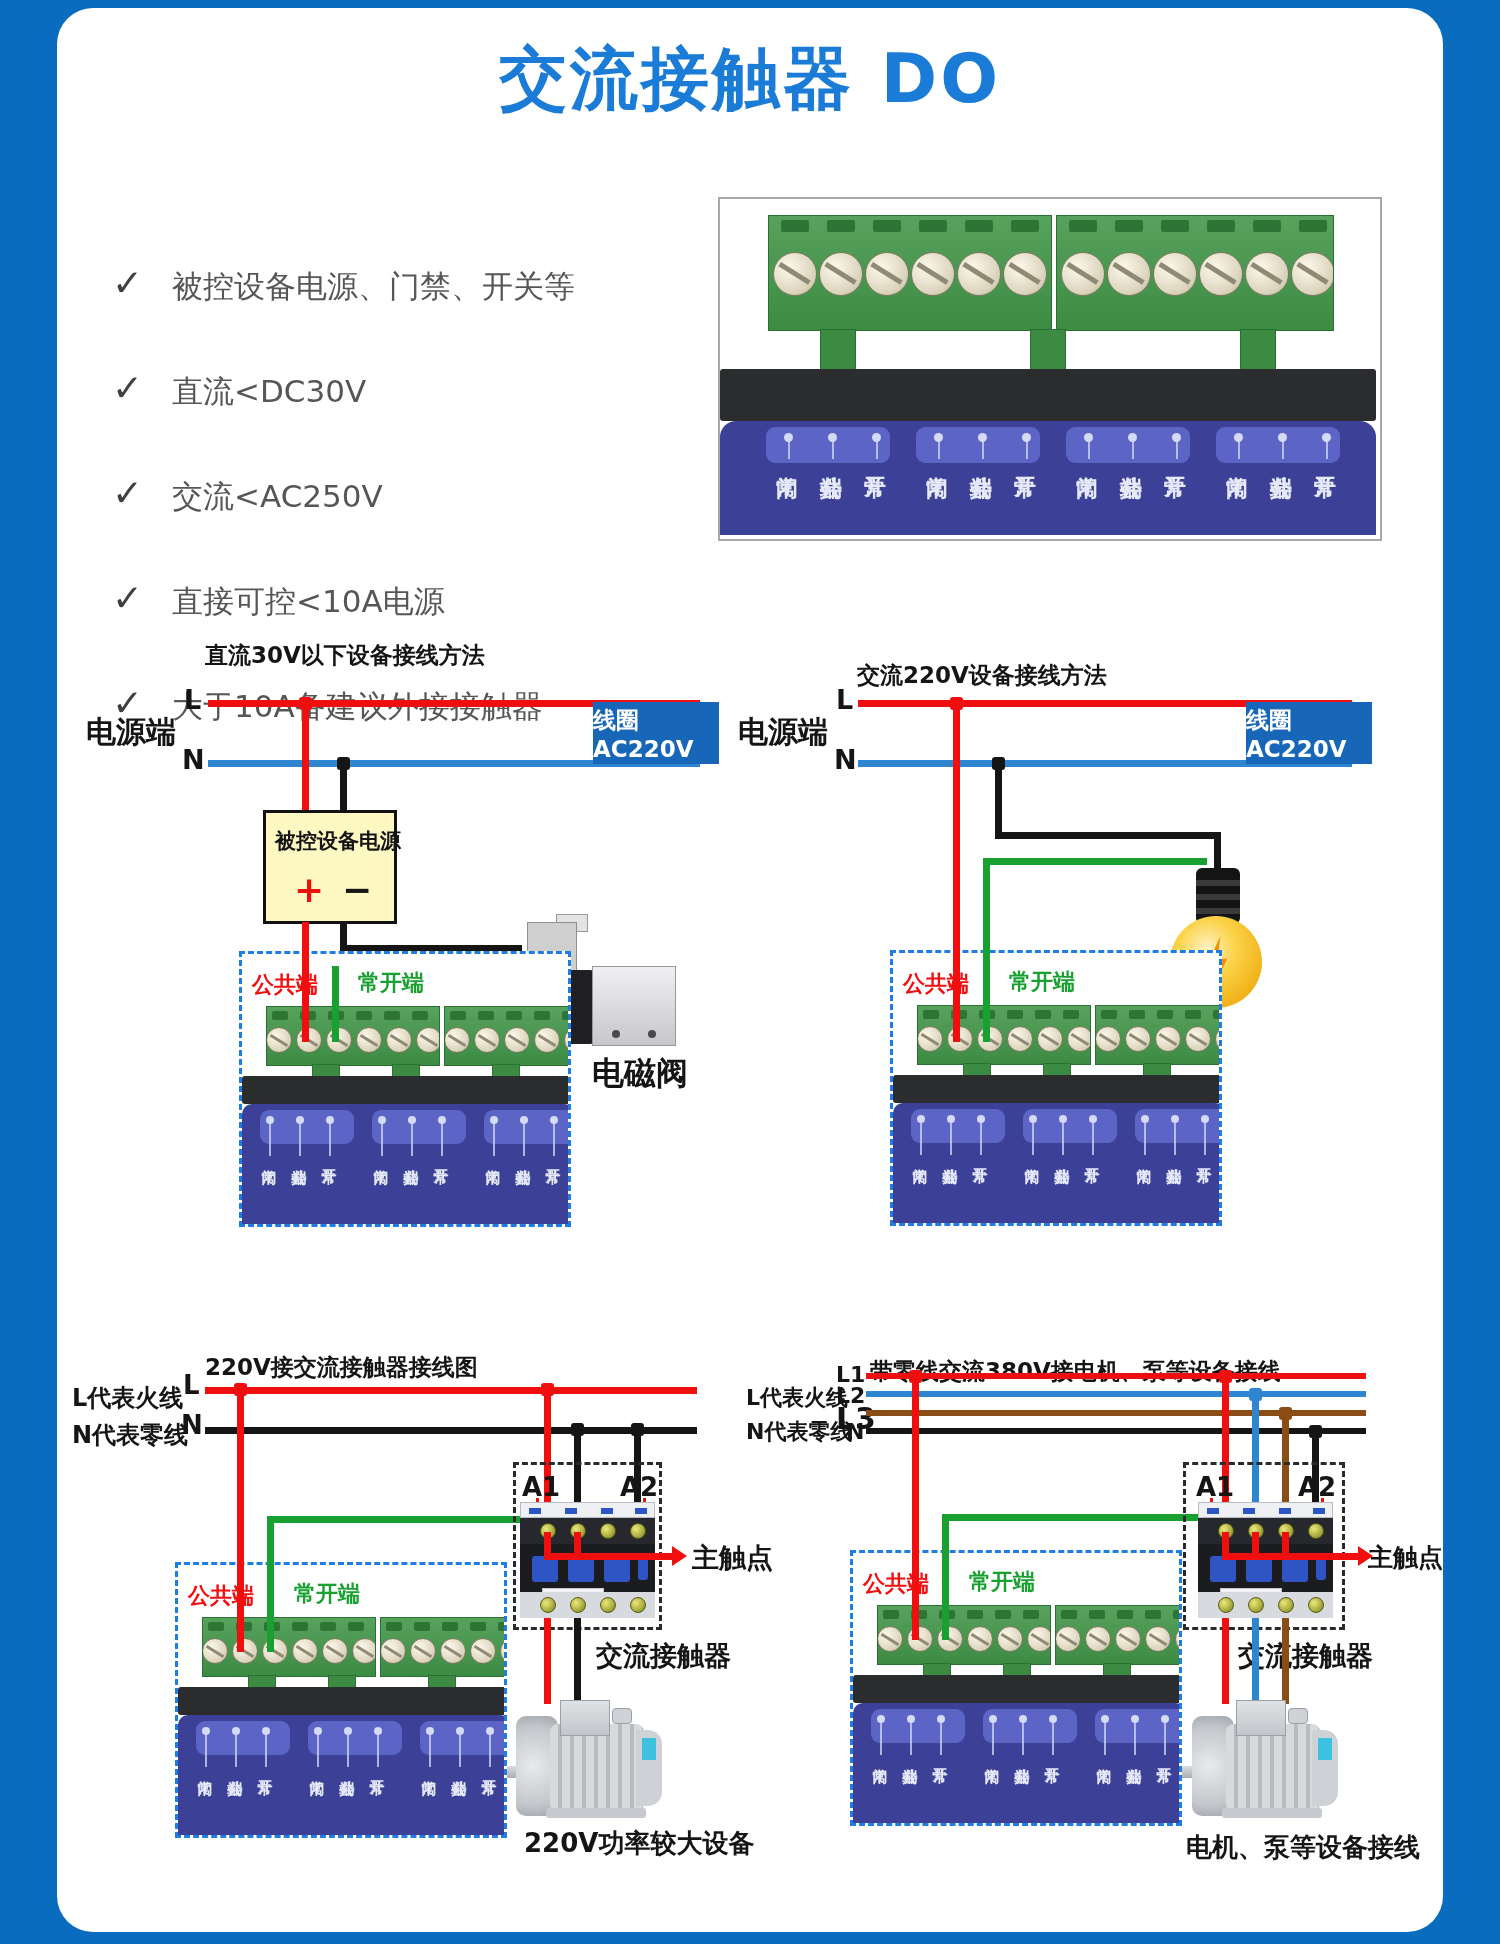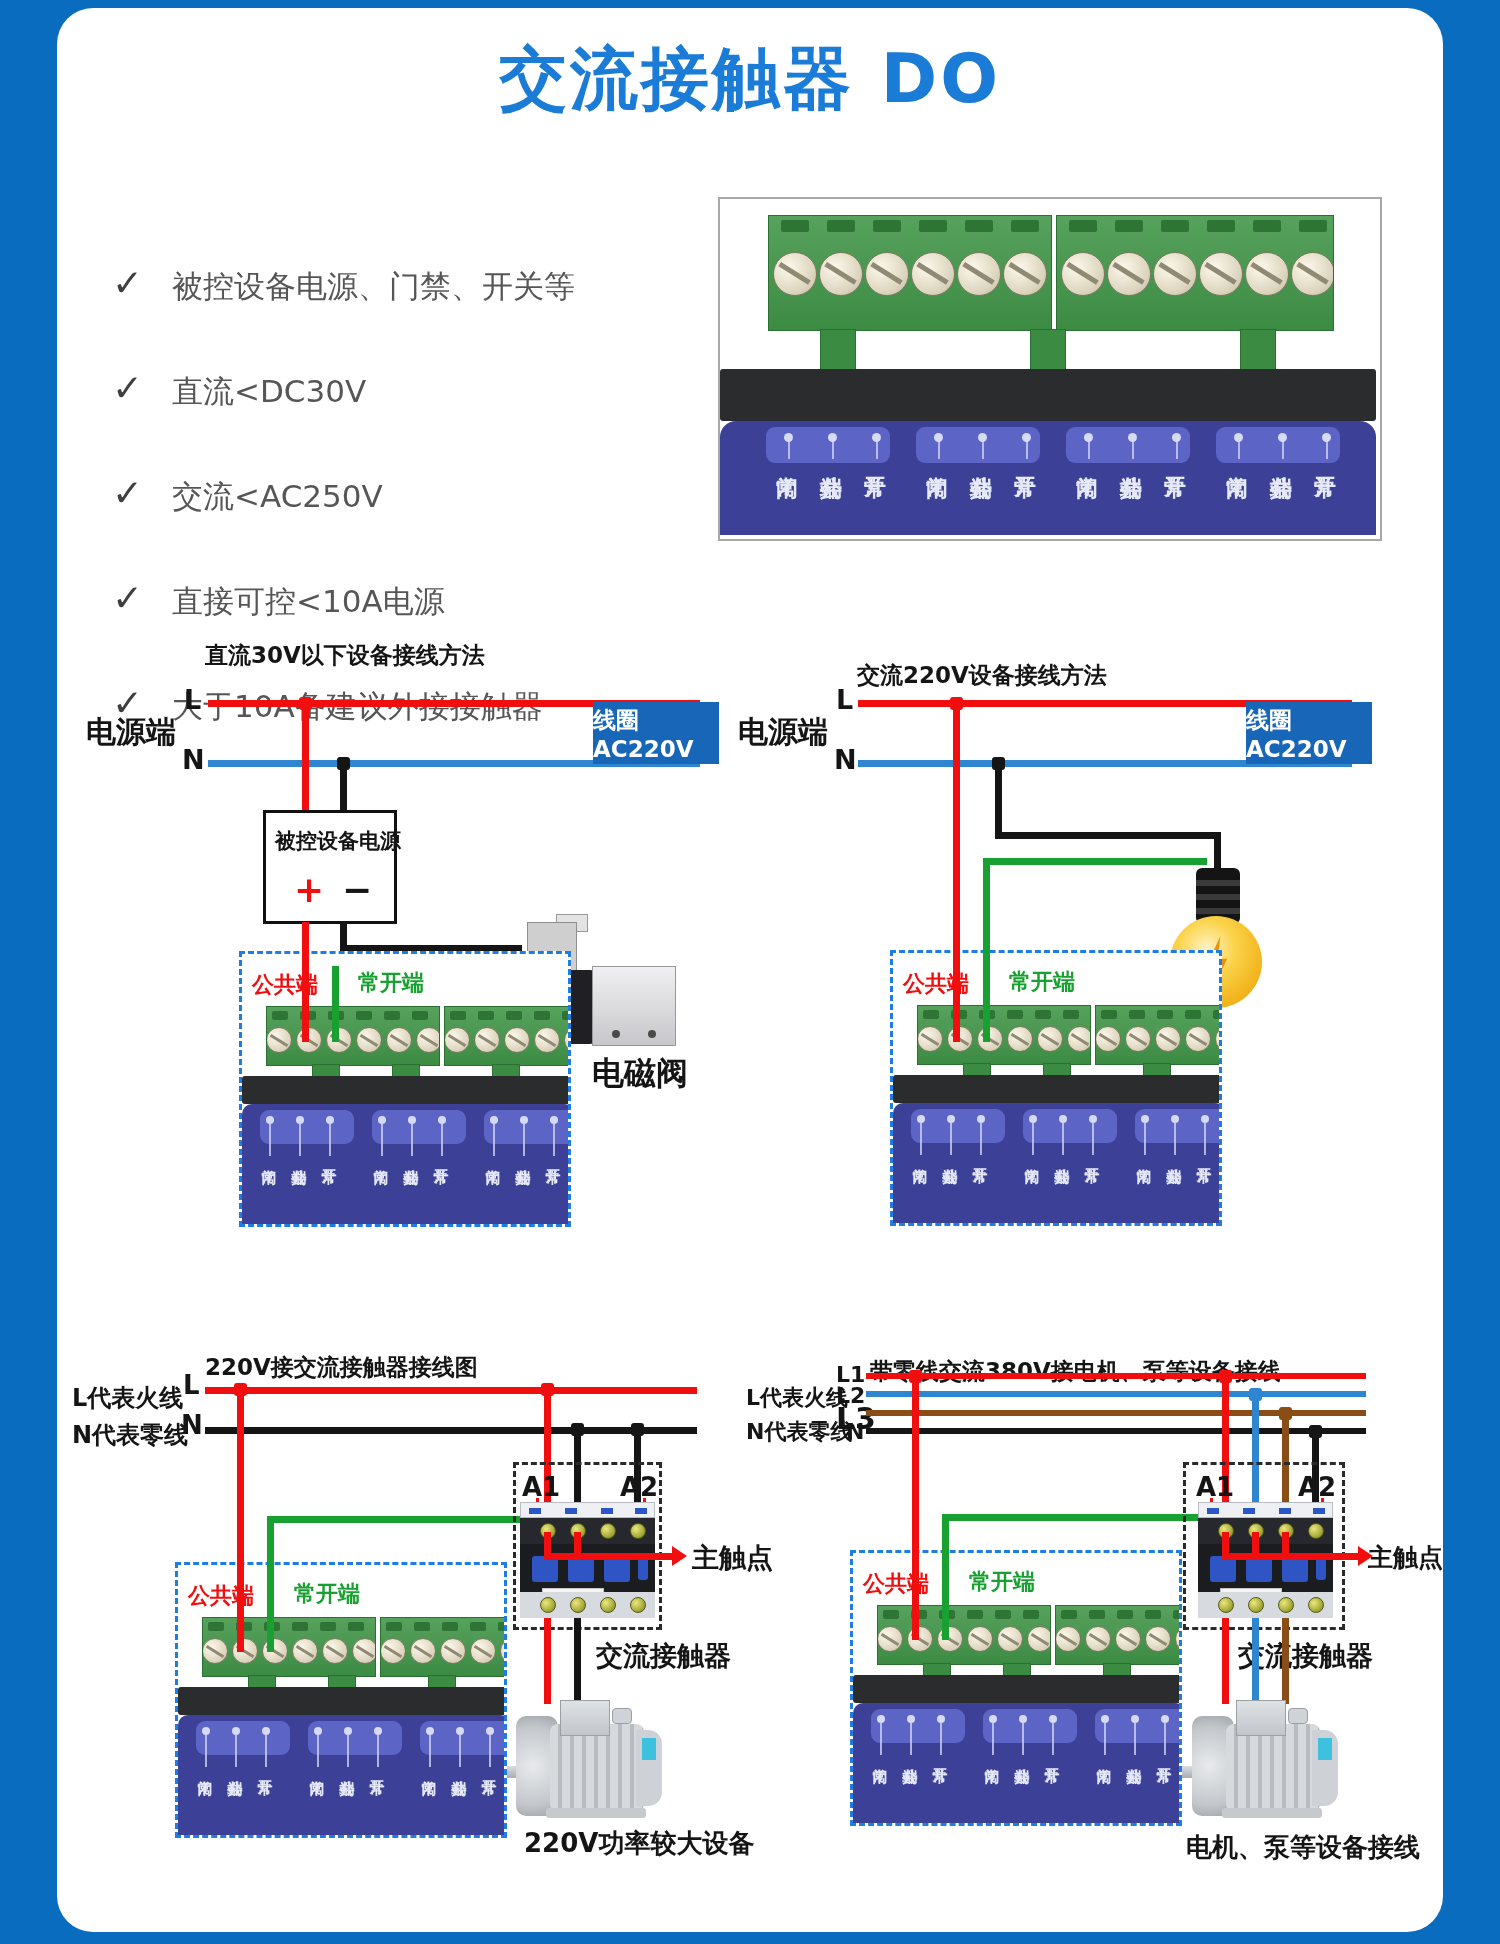--- a/index.html
+++ b/index.html
@@ -24,21 +24,21 @@
   .screw{position:absolute;border-radius:50%;background:radial-gradient(circle at 35% 35%,#fdf8ea,#d9d2bb 70%,#b3ab8f);border:1px solid #7e7a60;box-sizing:border-box;}
   .screw:after{content:"";position:absolute;left:8%;top:44%;width:84%;height:12%;background:#8f8a74;transform:rotate(32deg);}
   .tab{position:absolute;background:#3c8b43;border:1px solid #2c6f33;}
   .bstrip{position:absolute;background:#2b2c2e;border-radius:3px;}
   .bpanel{position:absolute;background:#3c4197;overflow:hidden;}
   .bar{position:absolute;background:#5c65c5;border-radius:9px;}
   .pdot{position:absolute;background:#d6dbf5;border-radius:50%;}
   .stem{position:absolute;width:2px;background:rgba(214,219,245,.75);}
   .vlabel{position:absolute;writing-mode:vertical-rl;text-orientation:upright;color:#e6e9f8;font-weight:700;white-space:nowrap;}
   .pgroup,.igroup{position:absolute;top:0;}
-  .devbox{position:absolute;border:3px solid #111;background:#ffffff;box-sizing:border-box;}
+  .devbox{position:absolute;border:3px solid #111;background:#fef9c3;box-sizing:border-box;}
   .arr-r{position:absolute;width:0;height:0;border:10px solid transparent;border-left:15px solid #f10e0e;}
   
   .ctc{position:absolute;width:135px;height:116px;}
   .ctc .top{position:absolute;left:0;top:0;width:135px;height:16px;background:#eef0f3;border:1px solid #b9bcc2;box-sizing:border-box;}
   .ctc .trow{position:absolute;left:0;top:16px;width:135px;height:26px;background:#26282d;}
   .ctc .mid{position:absolute;left:0;top:42px;width:135px;height:48px;background:#1b1c20;}
   .ctc .brect{position:absolute;background:#2f55c4;border-radius:3px;}
   .ctc .wlab{position:absolute;left:22px;top:86px;width:60px;height:16px;background:#f4f4f4;border:1px solid #c6c6c6;}
   .ctc .brow{position:absolute;left:0;top:90px;width:135px;height:26px;background:#d7dade;}
   .ctc .cscrew{position:absolute;border-radius:50%;background:radial-gradient(circle at 35% 35%,#eee87a,#9ba133 70%,#6b7022);border:1px solid #565a18;box-sizing:border-box;}

